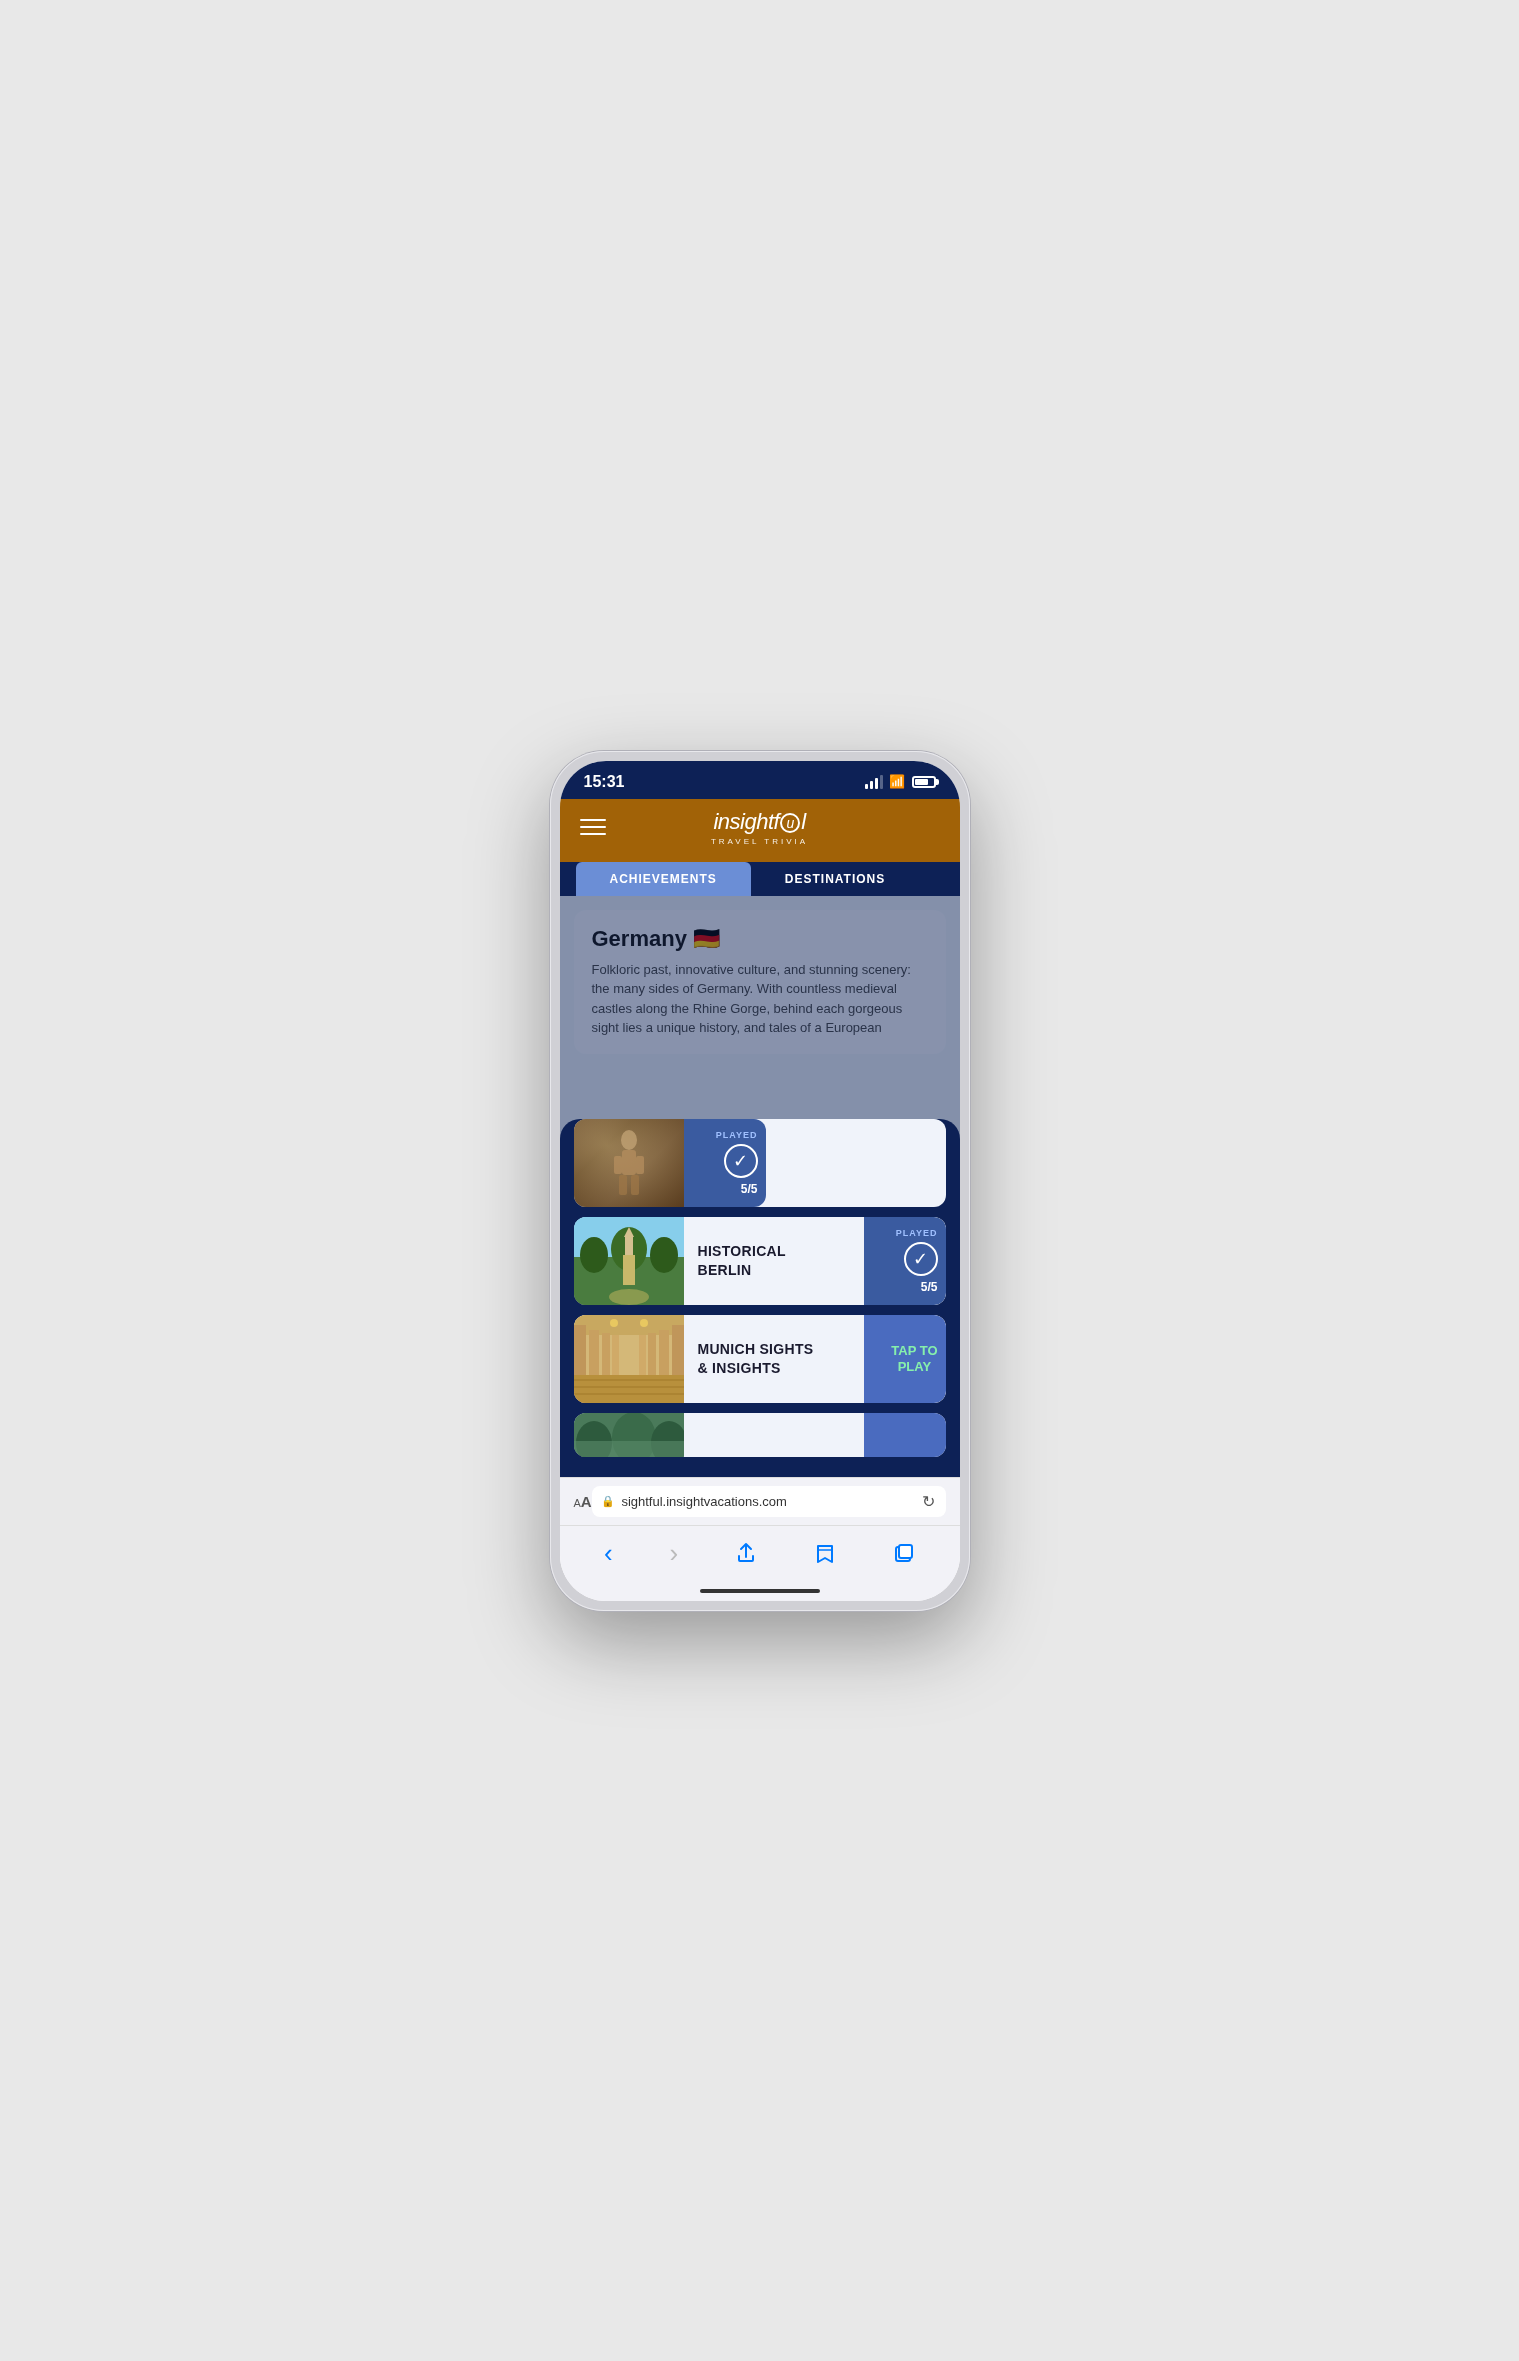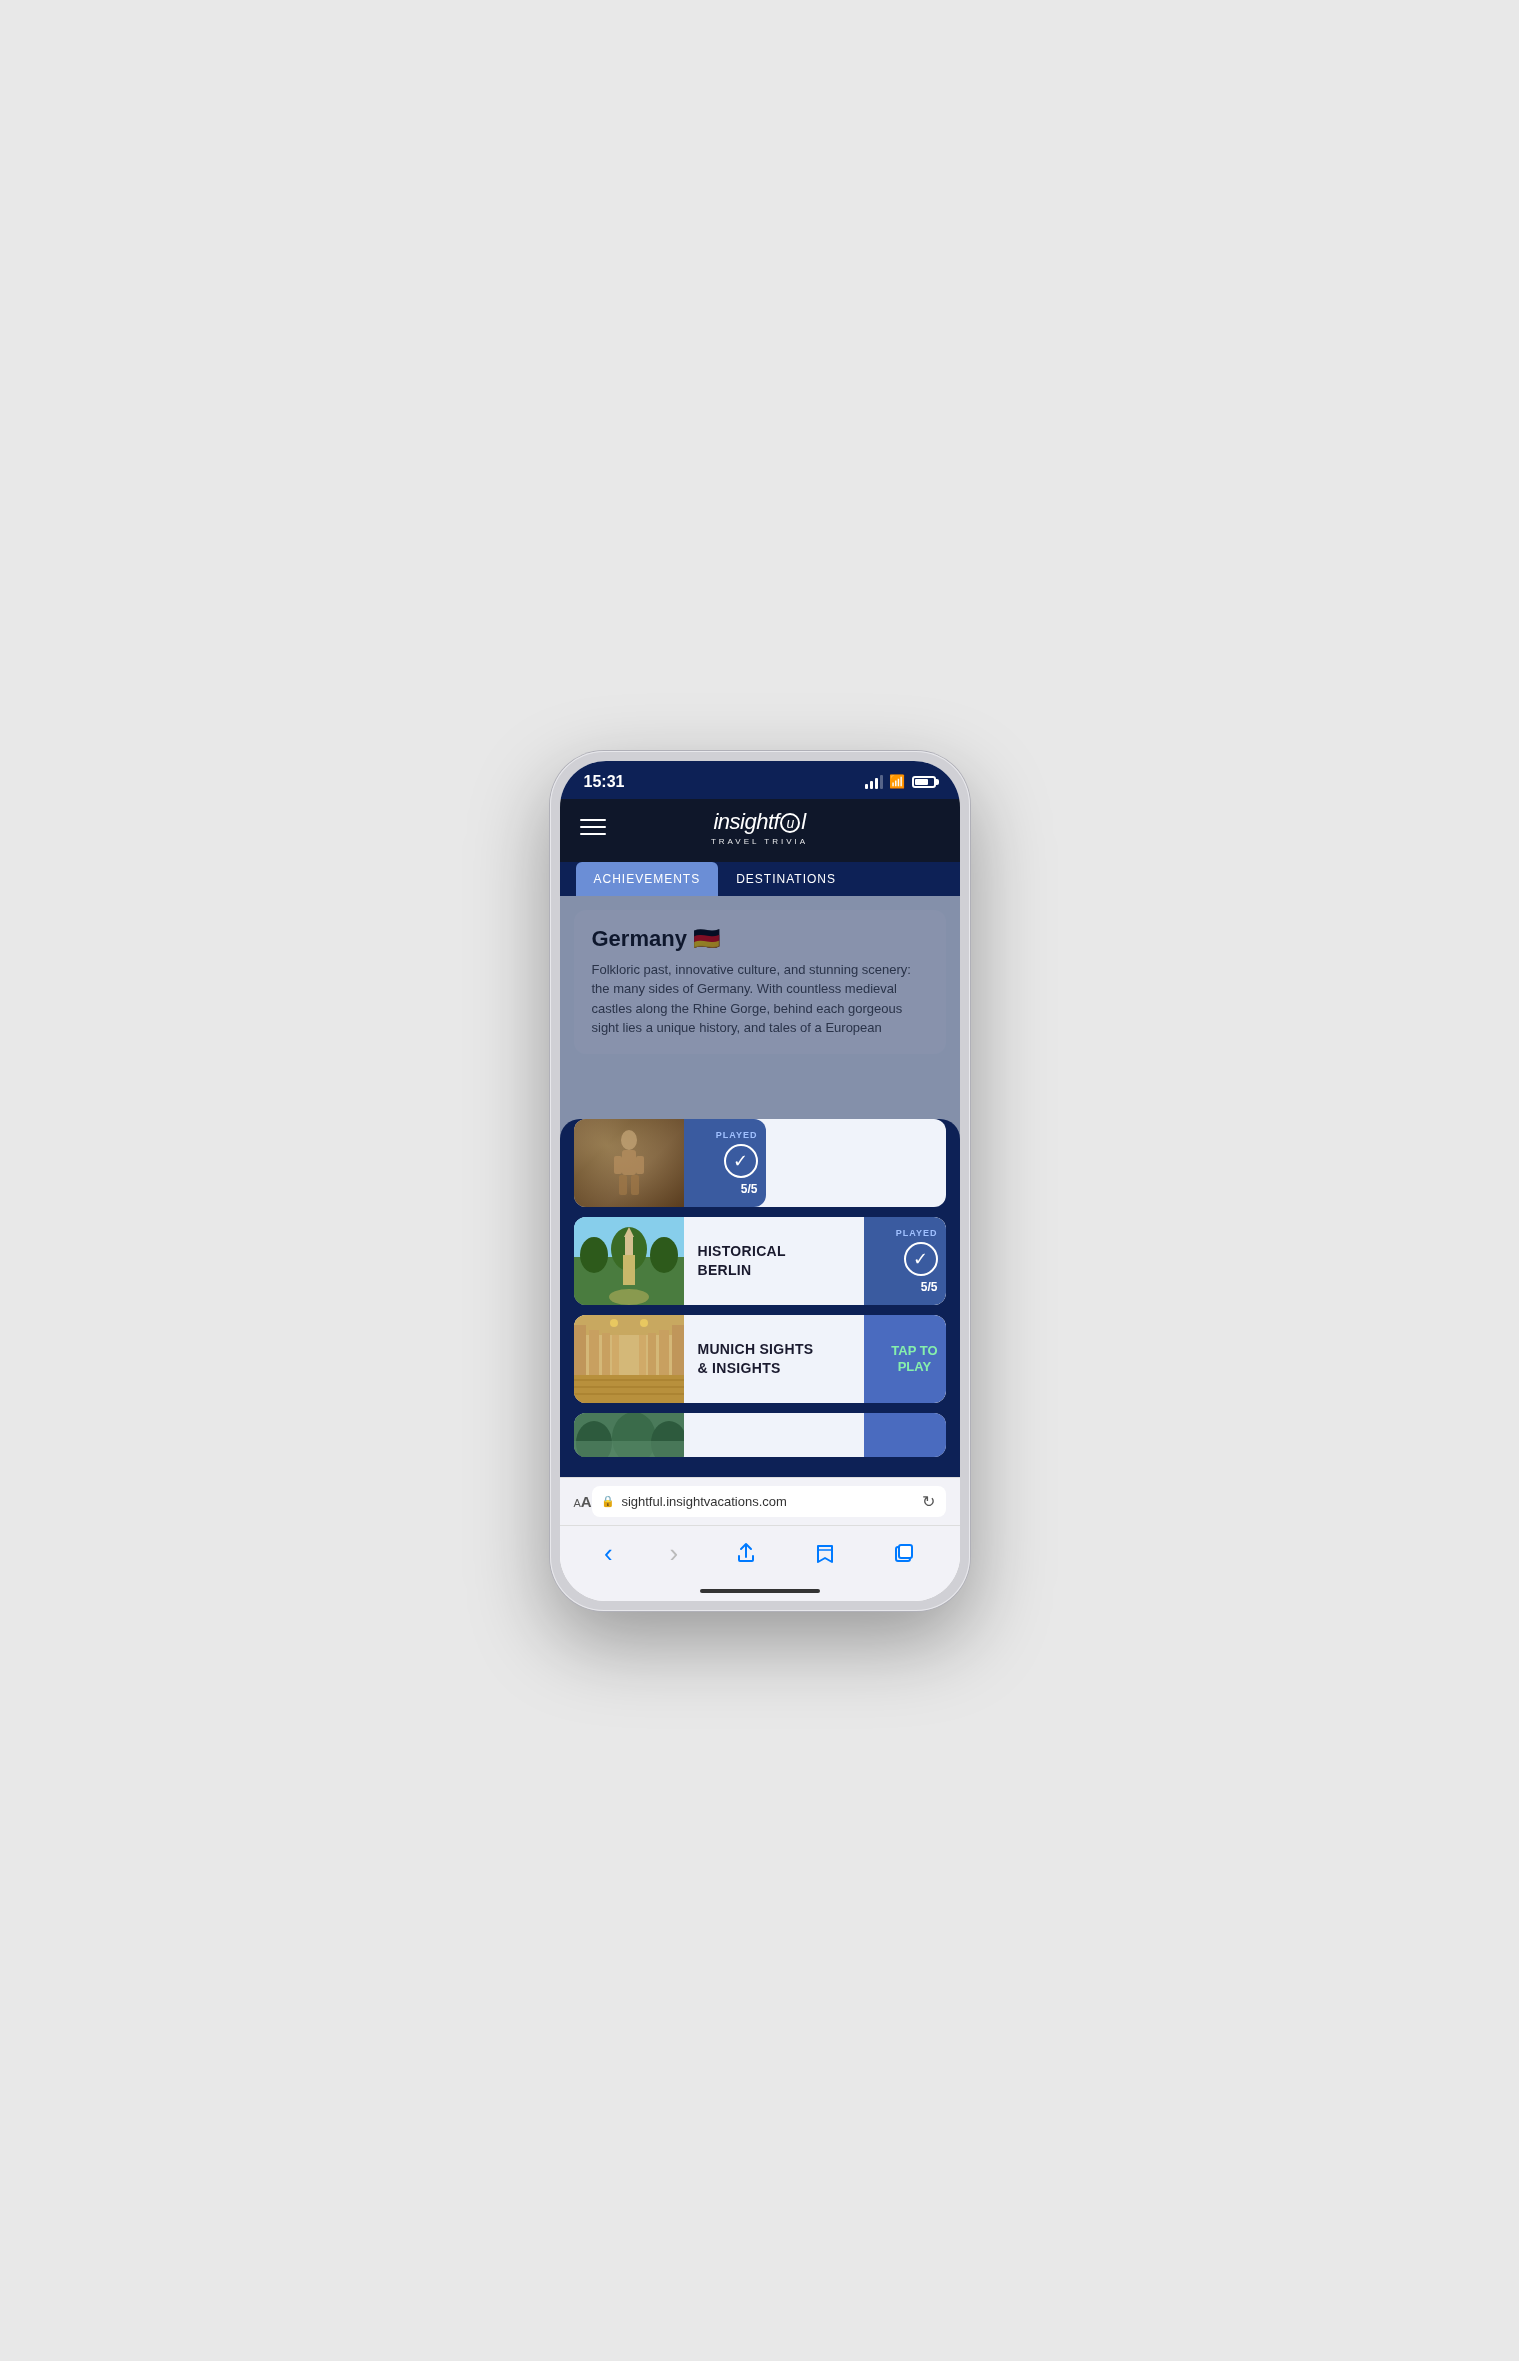--- a/index.html
+++ b/index.html
@@ -82,21 +82,21 @@
     }
     .battery-fill {
       background: #fff;
       height: 100%;
       width: 75%;
       border-radius: 1px;
     }
 
     
     .nav-bar {
-      background: #0f172a;
+      background: #a16207;
       display: flex;
       align-items: center;
       justify-content: space-between;
       padding: 10px 20px 16px;
       flex-shrink: 0;
     }
     .hamburger {
       display: flex;
       flex-direction: column;
       gap: 5px;
@@ -142,23 +142,23 @@
     .nav-spacer { width: 26px; }
 
     
     .tabs {
       background: #0d2156;
       display: flex;
       padding: 0 16px;
       flex-shrink: 0;
     }
     .tab {
-      padding: 10px 18px;
+      padding: 10px 34px;
       font-size: 12px;
-      font-weight: 400;
+      font-weight: 700;
       letter-spacing: 1px;
       text-transform: uppercase;
       cursor: pointer;
       border-radius: 6px 6px 0 0;
     }
     .tab.active {
       background: #6b8ed6;
       color: #fff;
     }
     .tab.inactive {

